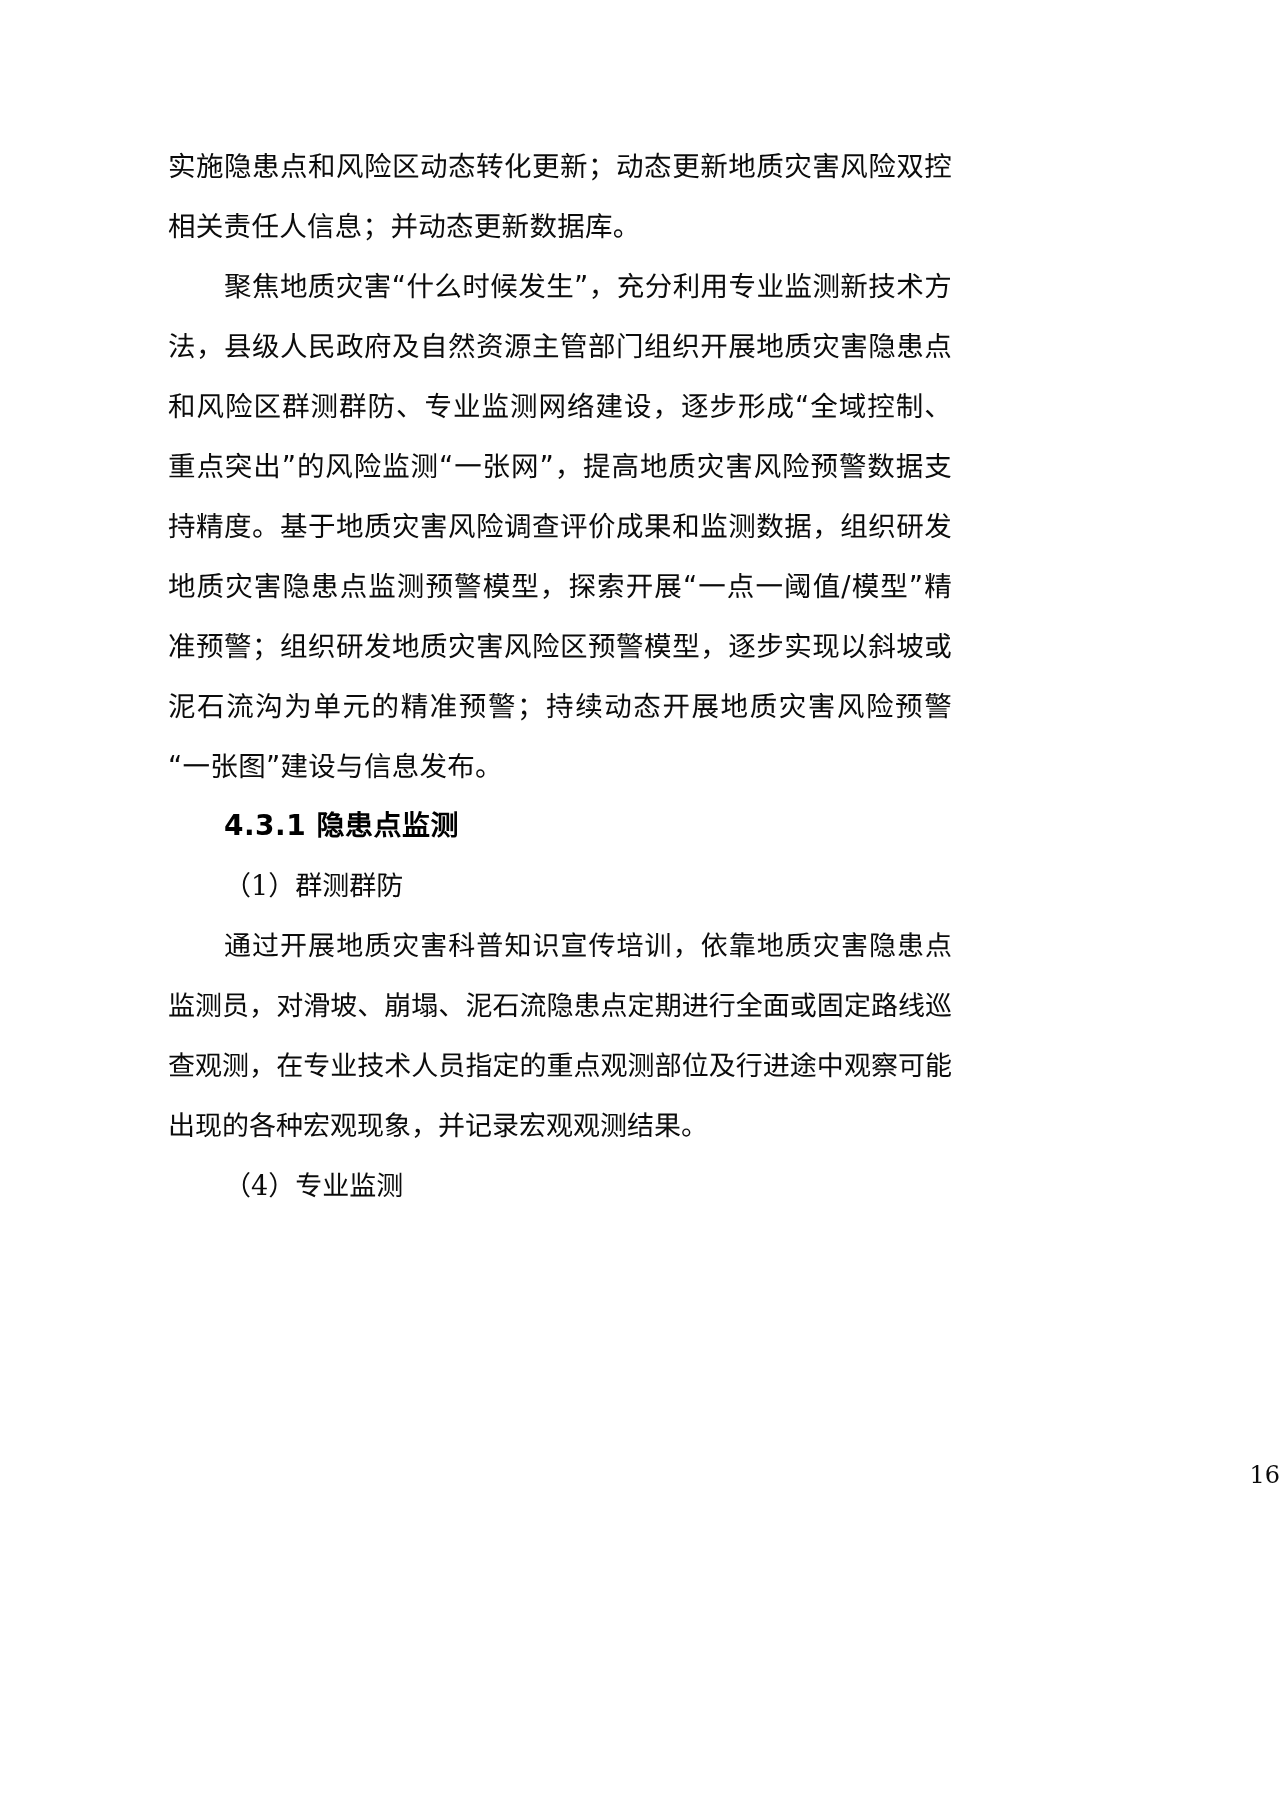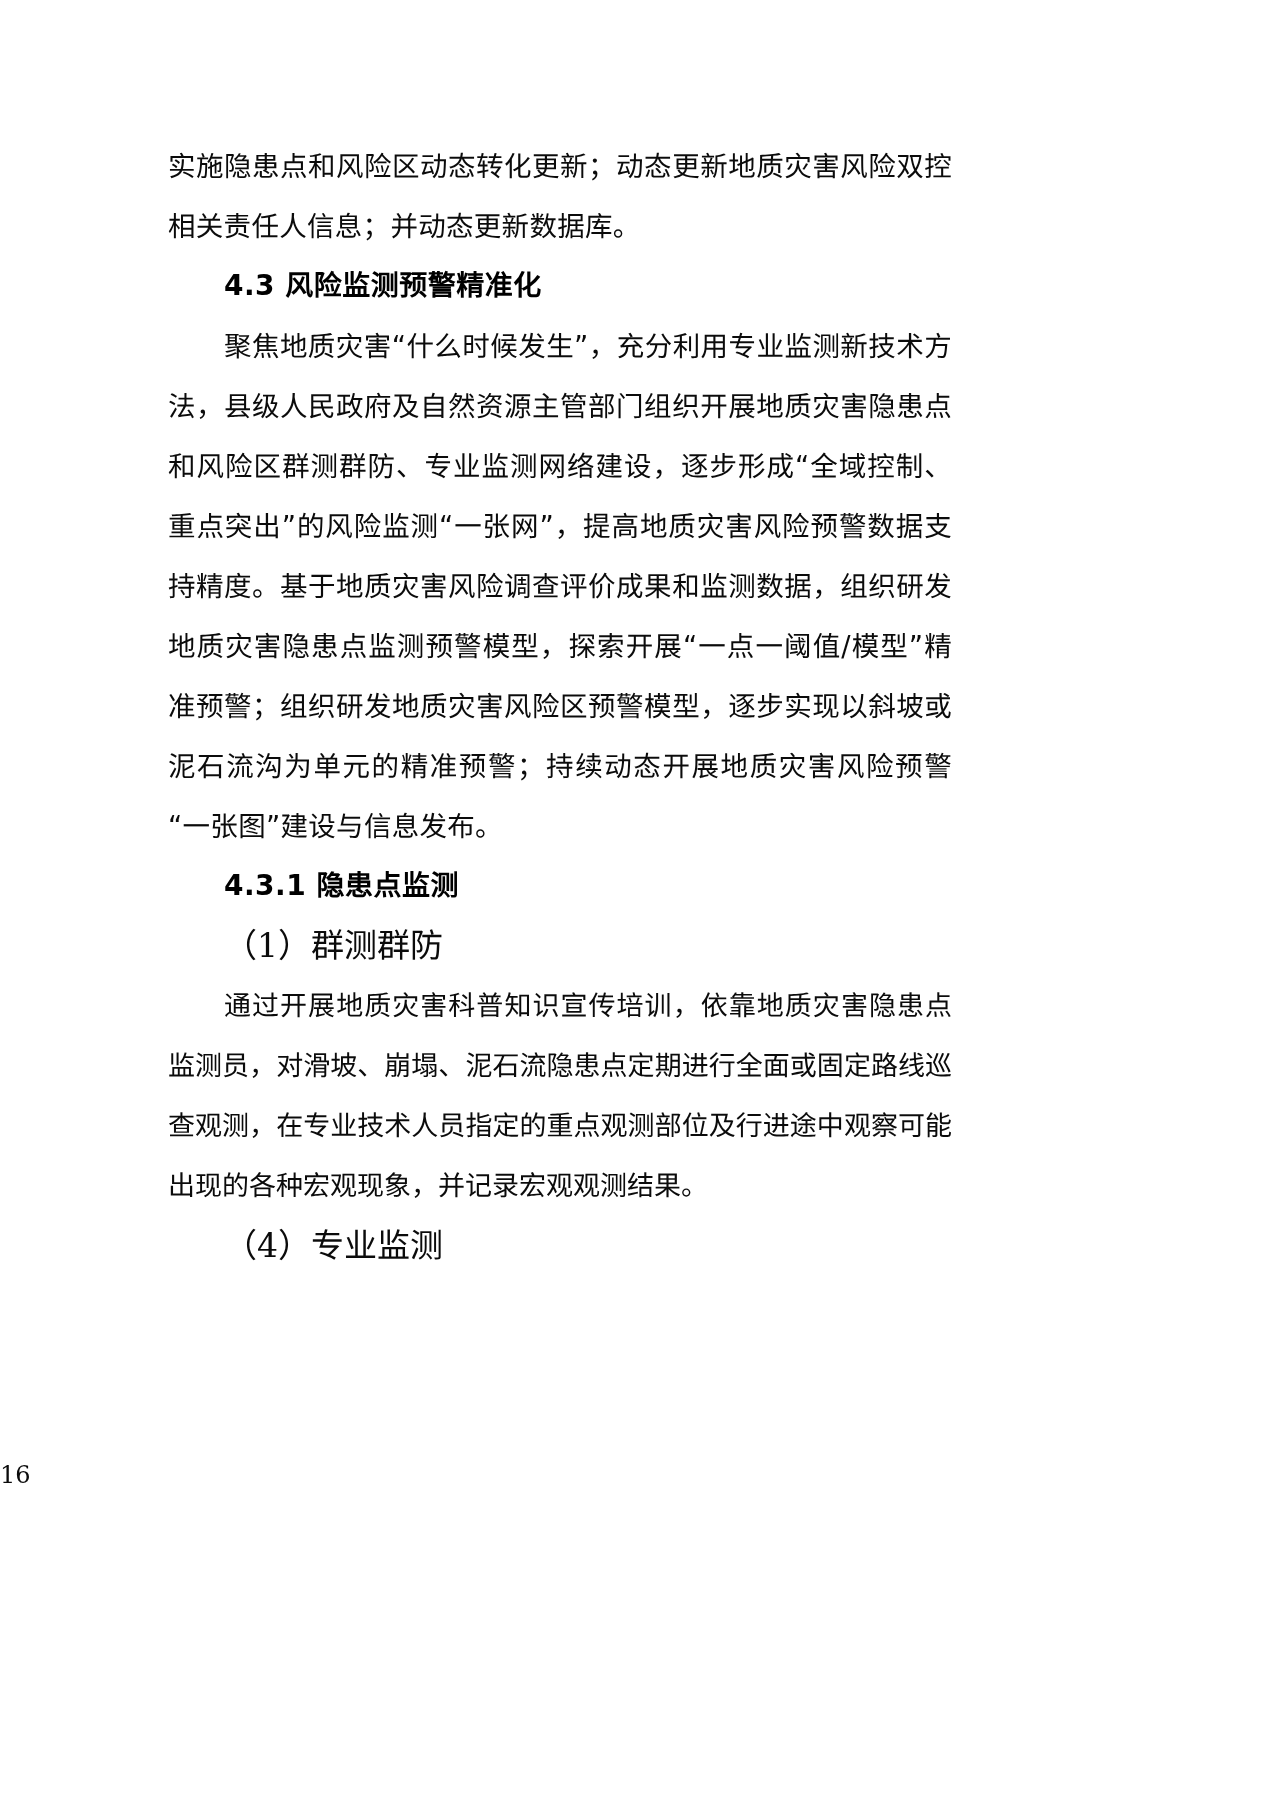--- a/index.html
+++ b/index.html
@@ -49,57 +49,56 @@
     font-size: 28px;
     font-weight: bold;
     color: #000000;
     line-height: 60px;
     margin: 0;
     text-indent: 56px;
     letter-spacing: 0.5px;
   }
   .blocklist {
     font-family: "DejaVu Serif", "Liberation Serif", serif;
-    font-size: 33px;
+    font-size: 27px;
     line-height: 60px;
     color: #0b0b0b;
     margin: 0;
     text-indent: 56px;
   }
   .serif-para {
     font-family: "DejaVu Serif", "Liberation Serif", serif;
     font-size: 27px;
     line-height: 60px;
     color: #0b0b0b;
     text-align: justify;
     text-justify: inter-ideograph;
     margin: 0;
     text-indent: 56px;
   }
   .page-number {
     position: absolute;
     left: 0;
     right: 0;
     top: 1455px;
-    text-align: left;
+    text-align: right;
     font-family: "DejaVu Serif", "Liberation Serif", serif;
     font-size: 24px;
     color: #0b0b0b;
   }
 </style>
 </head>
 <body>
 
 <div class="page">
 
   <div class="content">
 
     <p class="para">实施隐患点和风险区动态转化更新；动态更新地质灾害风险双控相关责任人信息；并动态更新数据库。</p>
 
-    <h2 class="heading">4.3  风险监测预警精准化</h2>
 
     <p class="para indent">聚焦地质灾害“什么时候发生”，充分利用专业监测新技术方法，县级人民政府及自然资源主管部门组织开展地质灾害隐患点和风险区群测群防、专业监测网络建设，逐步形成“全域控制、重点突出”的风险监测“一张网”，提高地质灾害风险预警数据支持精度。基于地质灾害风险调查评价成果和监测数据，组织研发地质灾害隐患点监测预警模型，探索开展“一点一阈值/模型”精准预警；组织研发地质灾害风险区预警模型，逐步实现以斜坡或泥石流沟为单元的精准预警；持续动态开展地质灾害风险预警“一张图”建设与信息发布。</p>
 
     <h3 class="subheading">4.3.1  隐患点监测</h3>
 
     <p class="blocklist">（1）群测群防</p>
 
     <p class="serif-para">通过开展地质灾害科普知识宣传培训，依靠地质灾害隐患点监测员，对滑坡、崩塌、泥石流隐患点定期进行全面或固定路线巡查观测，在专业技术人员指定的重点观测部位及行进途中观察可能出现的各种宏观现象，并记录宏观观测结果。</p>
 
     <p class="blocklist">（4）专业监测</p>

